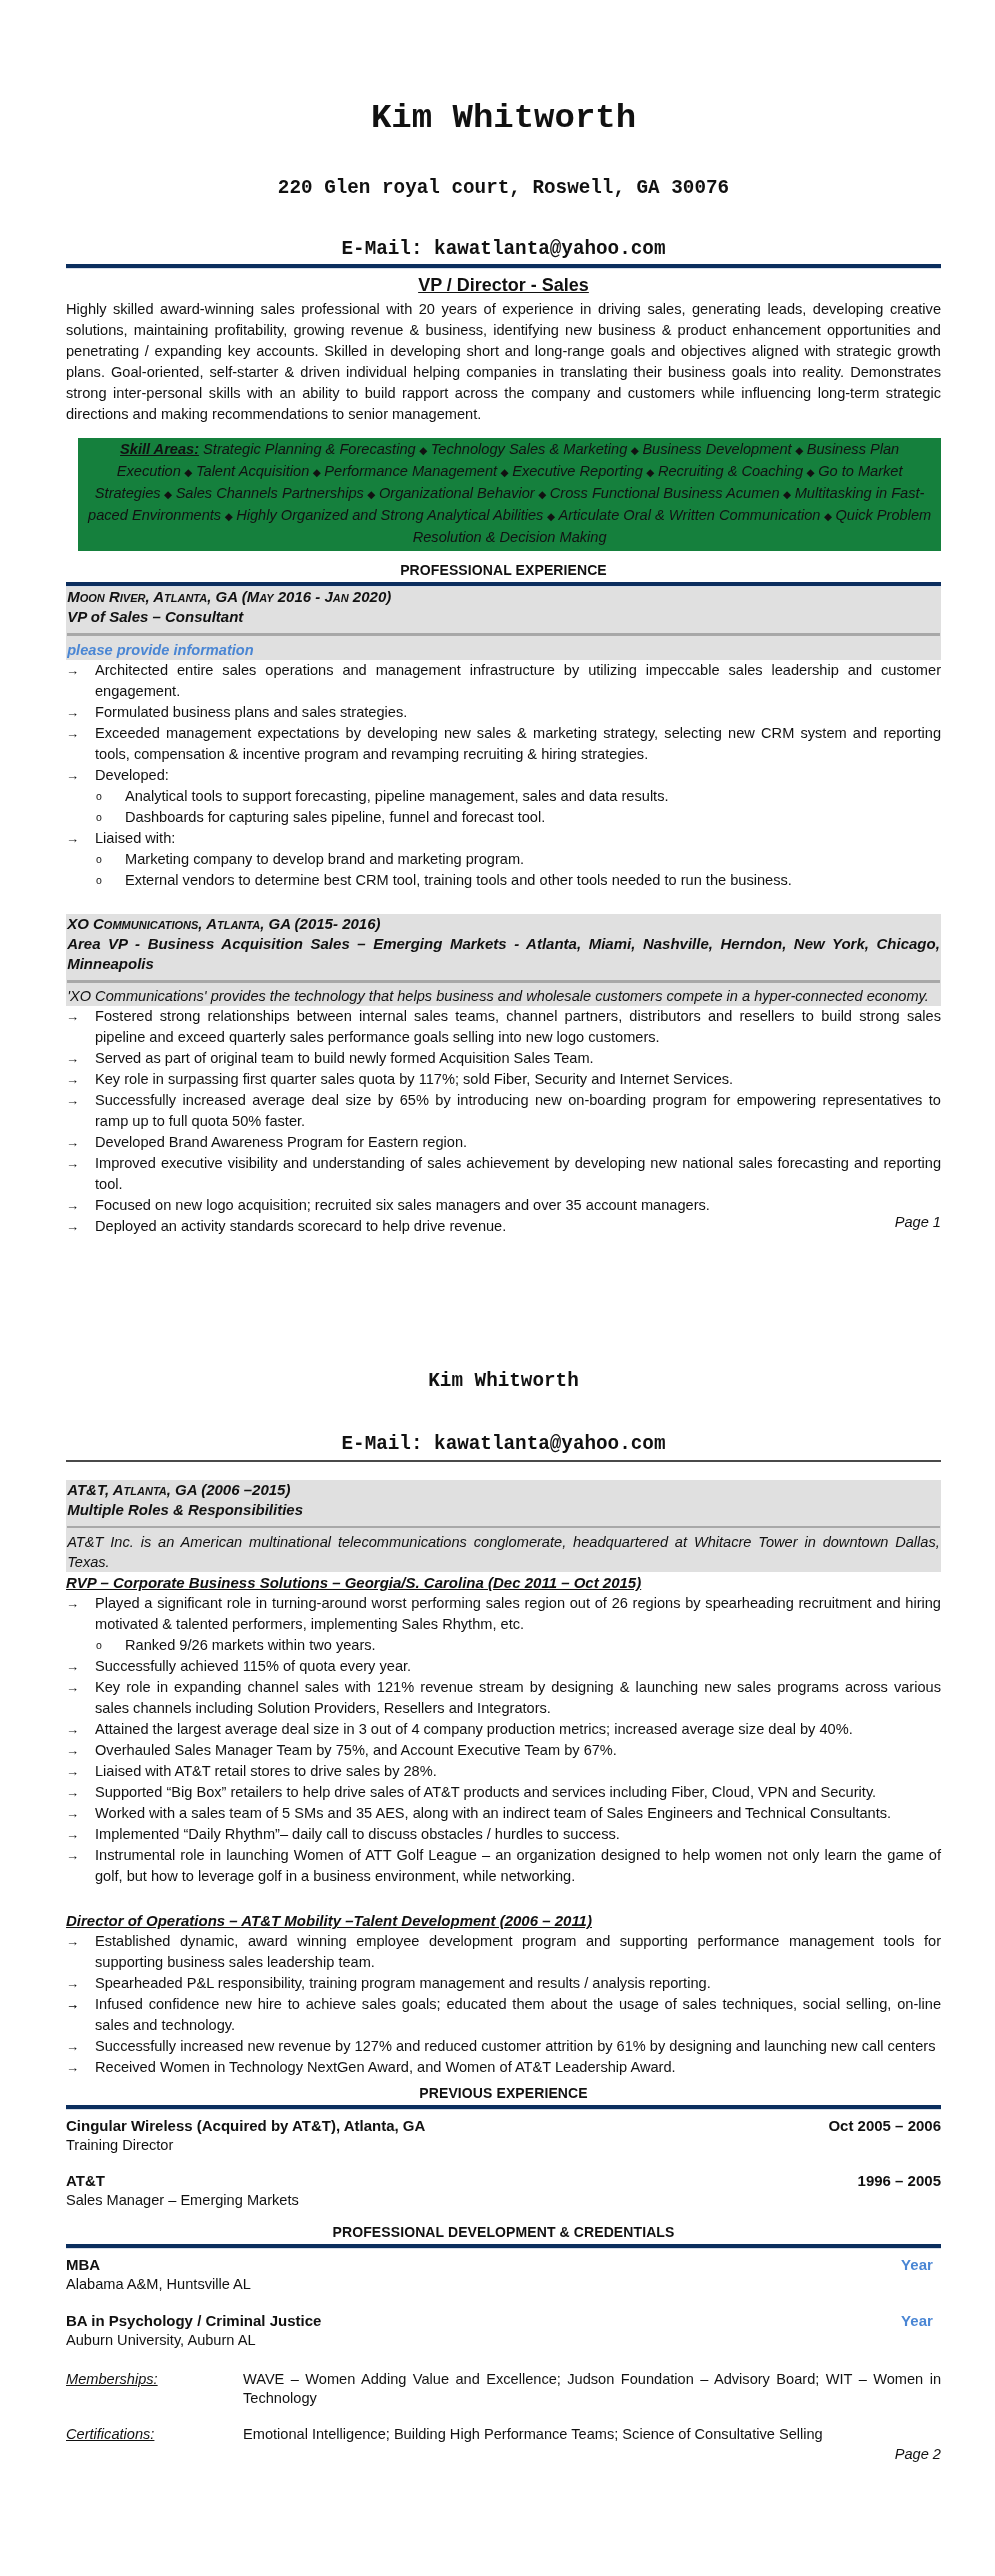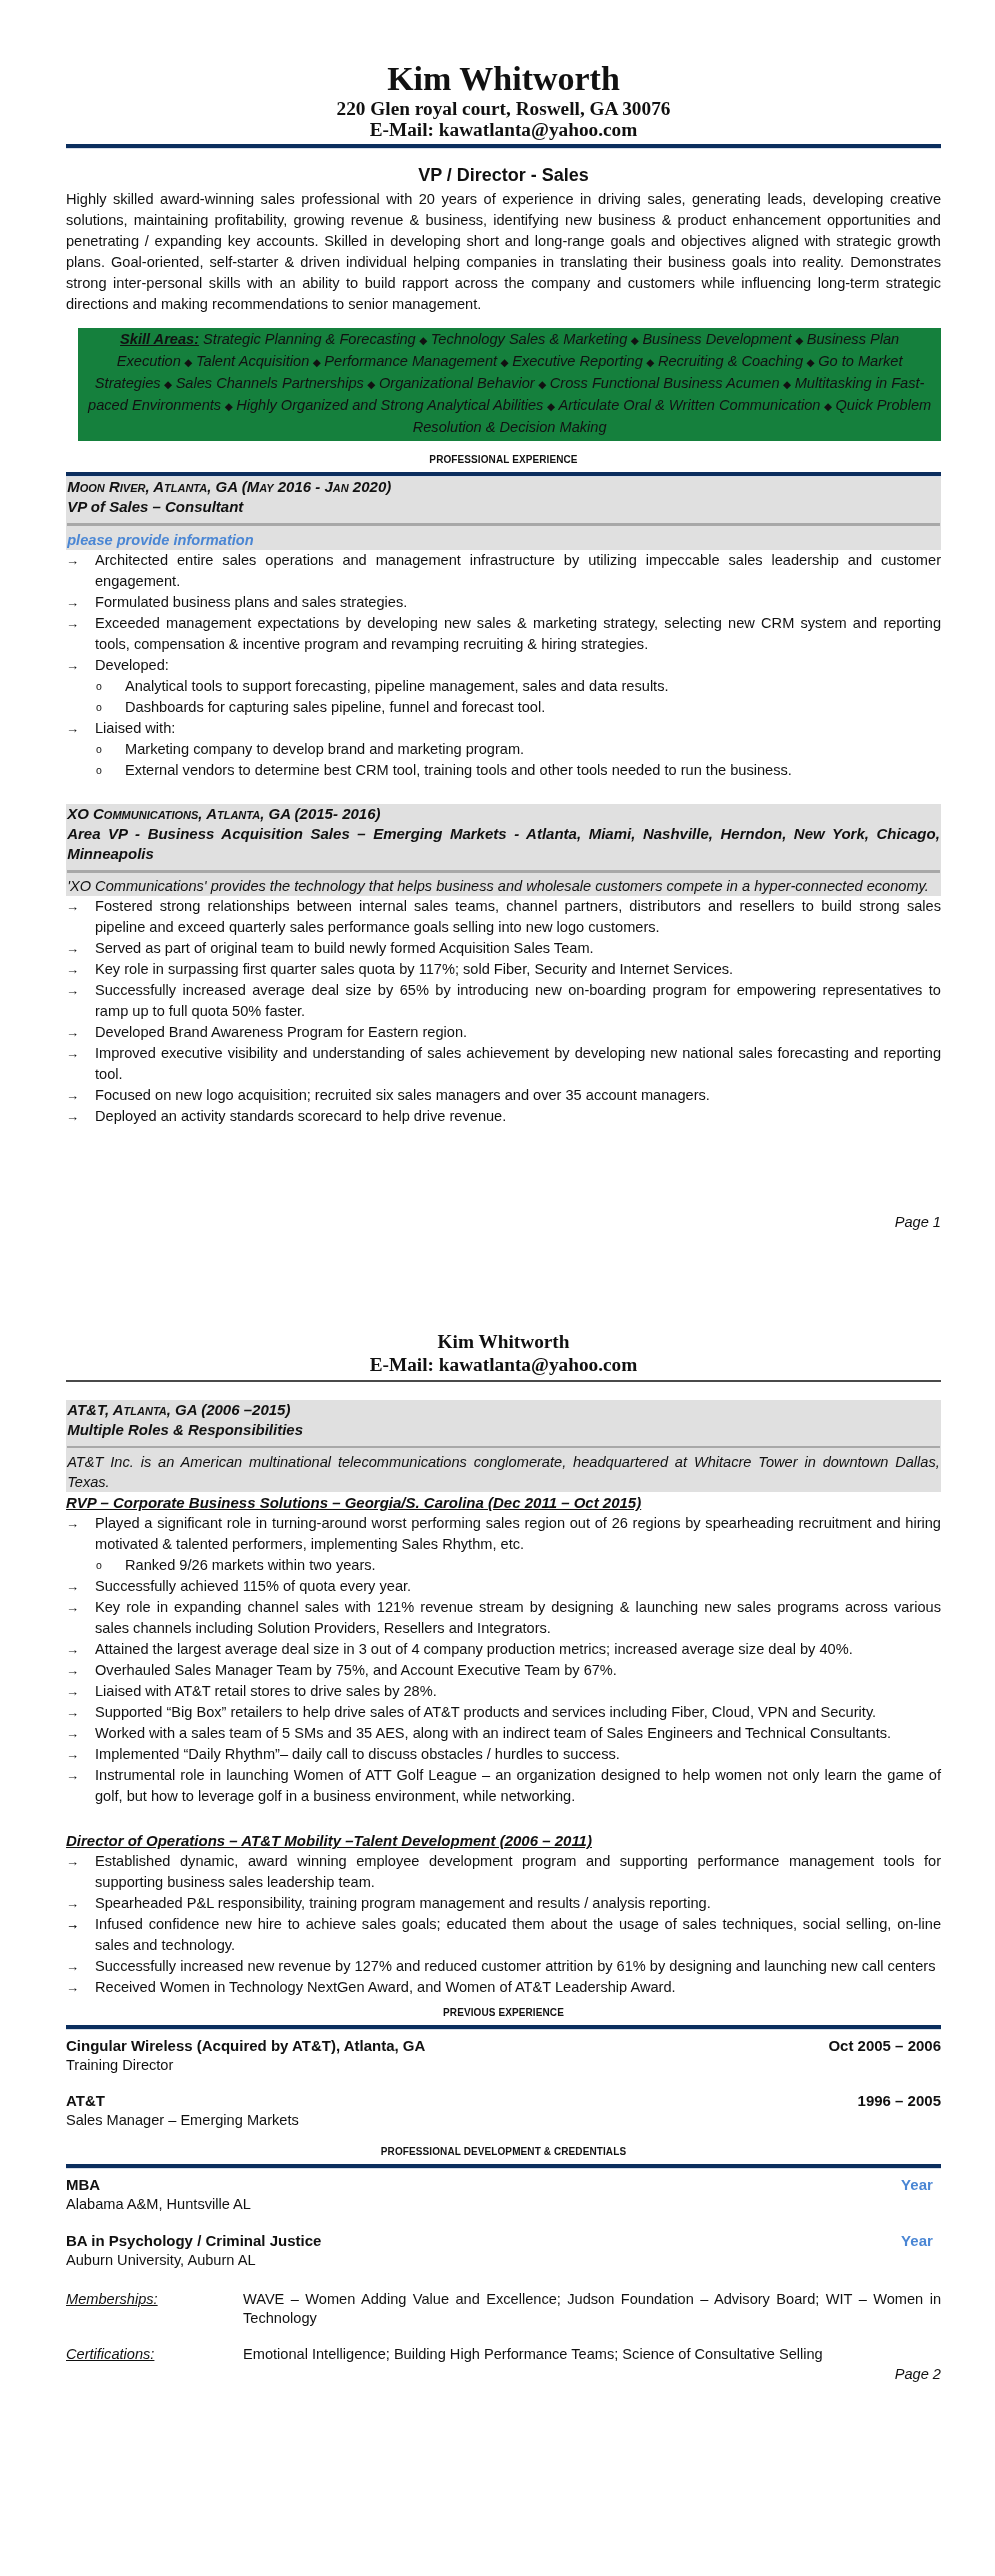--- a/index.html
+++ b/index.html
@@ -1,29 +1,29 @@
 <!DOCTYPE html>
 <html style="font-size:9.4px"><head>
 <meta charset="utf-8">
 <style>
   html, body { margin: 0; padding: 0; background: #ffffff; }
   body { width: 995px; height: 2576px; position: relative; overflow: hidden; color: #111; }
   .page { position: absolute; left: 66px; width: 875px; }
-  .serif { font-family: Liberation Serif, serif; }
+  .serif { font-family: Liberation Mono, monospace; margin-top: 40px; }
   .sans { font-family: "Liberation Sans", "DejaVu Sans", sans-serif; }
 
   .name { text-align: center; font-weight: bold; font-size: 34px; line-height: 39px; }
   .contact { text-align: center; font-weight: bold; font-size: 19.3px; line-height: 21px; }
   .name2 { text-align: center; font-weight: bold; font-size: 19.3px; line-height: 23.4px; }
 
   .rule-blue { height: 4.1px; background: #0b2e5e; border-bottom: 1.2px solid #d6dde8; }
   .rule-dark { height: 1.8px; background: #4a4a4a; }
 
   .headline { text-align: center; font-weight: bold; font-size: 18px; line-height: 23.4px; }
-  .section-title { text-align: center; font-weight: bold; font-size: 10px; line-height: 22px; letter-spacing: 0.1px; }
+  .section-title { text-align: center; font-weight: bold; font-size: 14px; line-height: 22px; letter-spacing: 0.1px; }
 
   .summary { font-size: 14.6px; line-height: 21px; text-align: justify; }
   .skills { background: #15803d; margin-left: 12.3px; padding: 1.2px 2.3px 2.3px 2.3px; font-style: italic; font-size: 14.6px; line-height: 21px; text-align: center; }
   .skills .label { font-weight: bold; text-decoration: underline; }
   .skills .sep { font-style: normal; font-size: 10.5px; padding: 0 3.5px; }
 
   .jobbox { background: #e0e0e0; padding: 0 1.2px; }
   .jobbox .company { font-weight: bold; font-style: italic; font-size: 15px; line-height: 20px; font-variant: small-caps; }
   .jobbox .title { font-weight: bold; font-style: italic; font-size: 15px; line-height: 20px; text-align: justify; }
   .jobbox .divider { height: 2.9px; background: #a8a8a8; margin: 5.9px 0 3.5px 0; }
@@ -50,21 +50,21 @@
   .meta-row .meta-value { flex: 1; text-align: justify; }
 </style>
 </head>
 <body>
 
 <div class="page" style="top:59px;">
   <div class="name serif">Kim Whitworth</div>
   <div class="contact serif">220 Glen royal court, Roswell, GA 30076</div>
   <div class="contact serif">E-Mail: kawatlanta@yahoo.com</div>
   <div class="rule-blue" style="margin-top:3.5px;"></div>
-  <div class="headline sans" style="margin-top:15px;">VP / Director - Sales</div>
+  <div class="headline sans" style="margin-top:5px;text-decoration:underline;">VP / Director - Sales</div>
   <div class="summary sans" style="margin-top:2.3px;">Highly skilled award-winning sales professional with 20 years of experience in driving sales, generating leads, developing creative solutions, maintaining profitability, growing revenue &amp; business, identifying new business &amp; product enhancement opportunities and penetrating / expanding key accounts. Skilled in developing short and long-range goals and objectives aligned with strategic growth plans. Goal-oriented, self-starter &amp; driven individual helping companies in translating their business goals into reality. Demonstrates strong inter-personal skills with an ability to build rapport across the company and customers while influencing long-term strategic directions and making recommendations to senior management.</div>
 
   <div class="skills sans" style="margin-top:13px;">
     <span class="label">Skill Areas:</span>
     <span id="skills-list"> <span>Strategic Planning &amp; Forecasting</span><span class="sep">◆</span><span>Technology Sales &amp; Marketing</span><span class="sep">◆</span><span>Business Development</span><span class="sep">◆</span><span>Business Plan Execution</span><span class="sep">◆</span><span>Talent Acquisition</span><span class="sep">◆</span><span>Performance Management</span><span class="sep">◆</span><span>Executive Reporting</span><span class="sep">◆</span><span>Recruiting &amp; Coaching</span><span class="sep">◆</span><span>Go to Market Strategies</span><span class="sep">◆</span><span>Sales Channels Partnerships</span><span class="sep">◆</span><span>Organizational Behavior</span><span class="sep">◆</span><span>Cross Functional Business Acumen</span><span class="sep">◆</span><span>Multitasking in Fast-paced Environments</span><span class="sep">◆</span><span>Highly Organized and Strong Analytical Abilities</span><span class="sep">◆</span><span>Articulate Oral &amp; Written Communication</span><span class="sep">◆</span><span>Quick Problem Resolution &amp; Decision Making</span></span>
   </div>
 
   <div class="section-title sans" style="margin-top:8.2px;">PROFESSIONAL EXPERIENCE</div>
   <div class="rule-blue" style="margin-top:1.2px;"></div>
 

